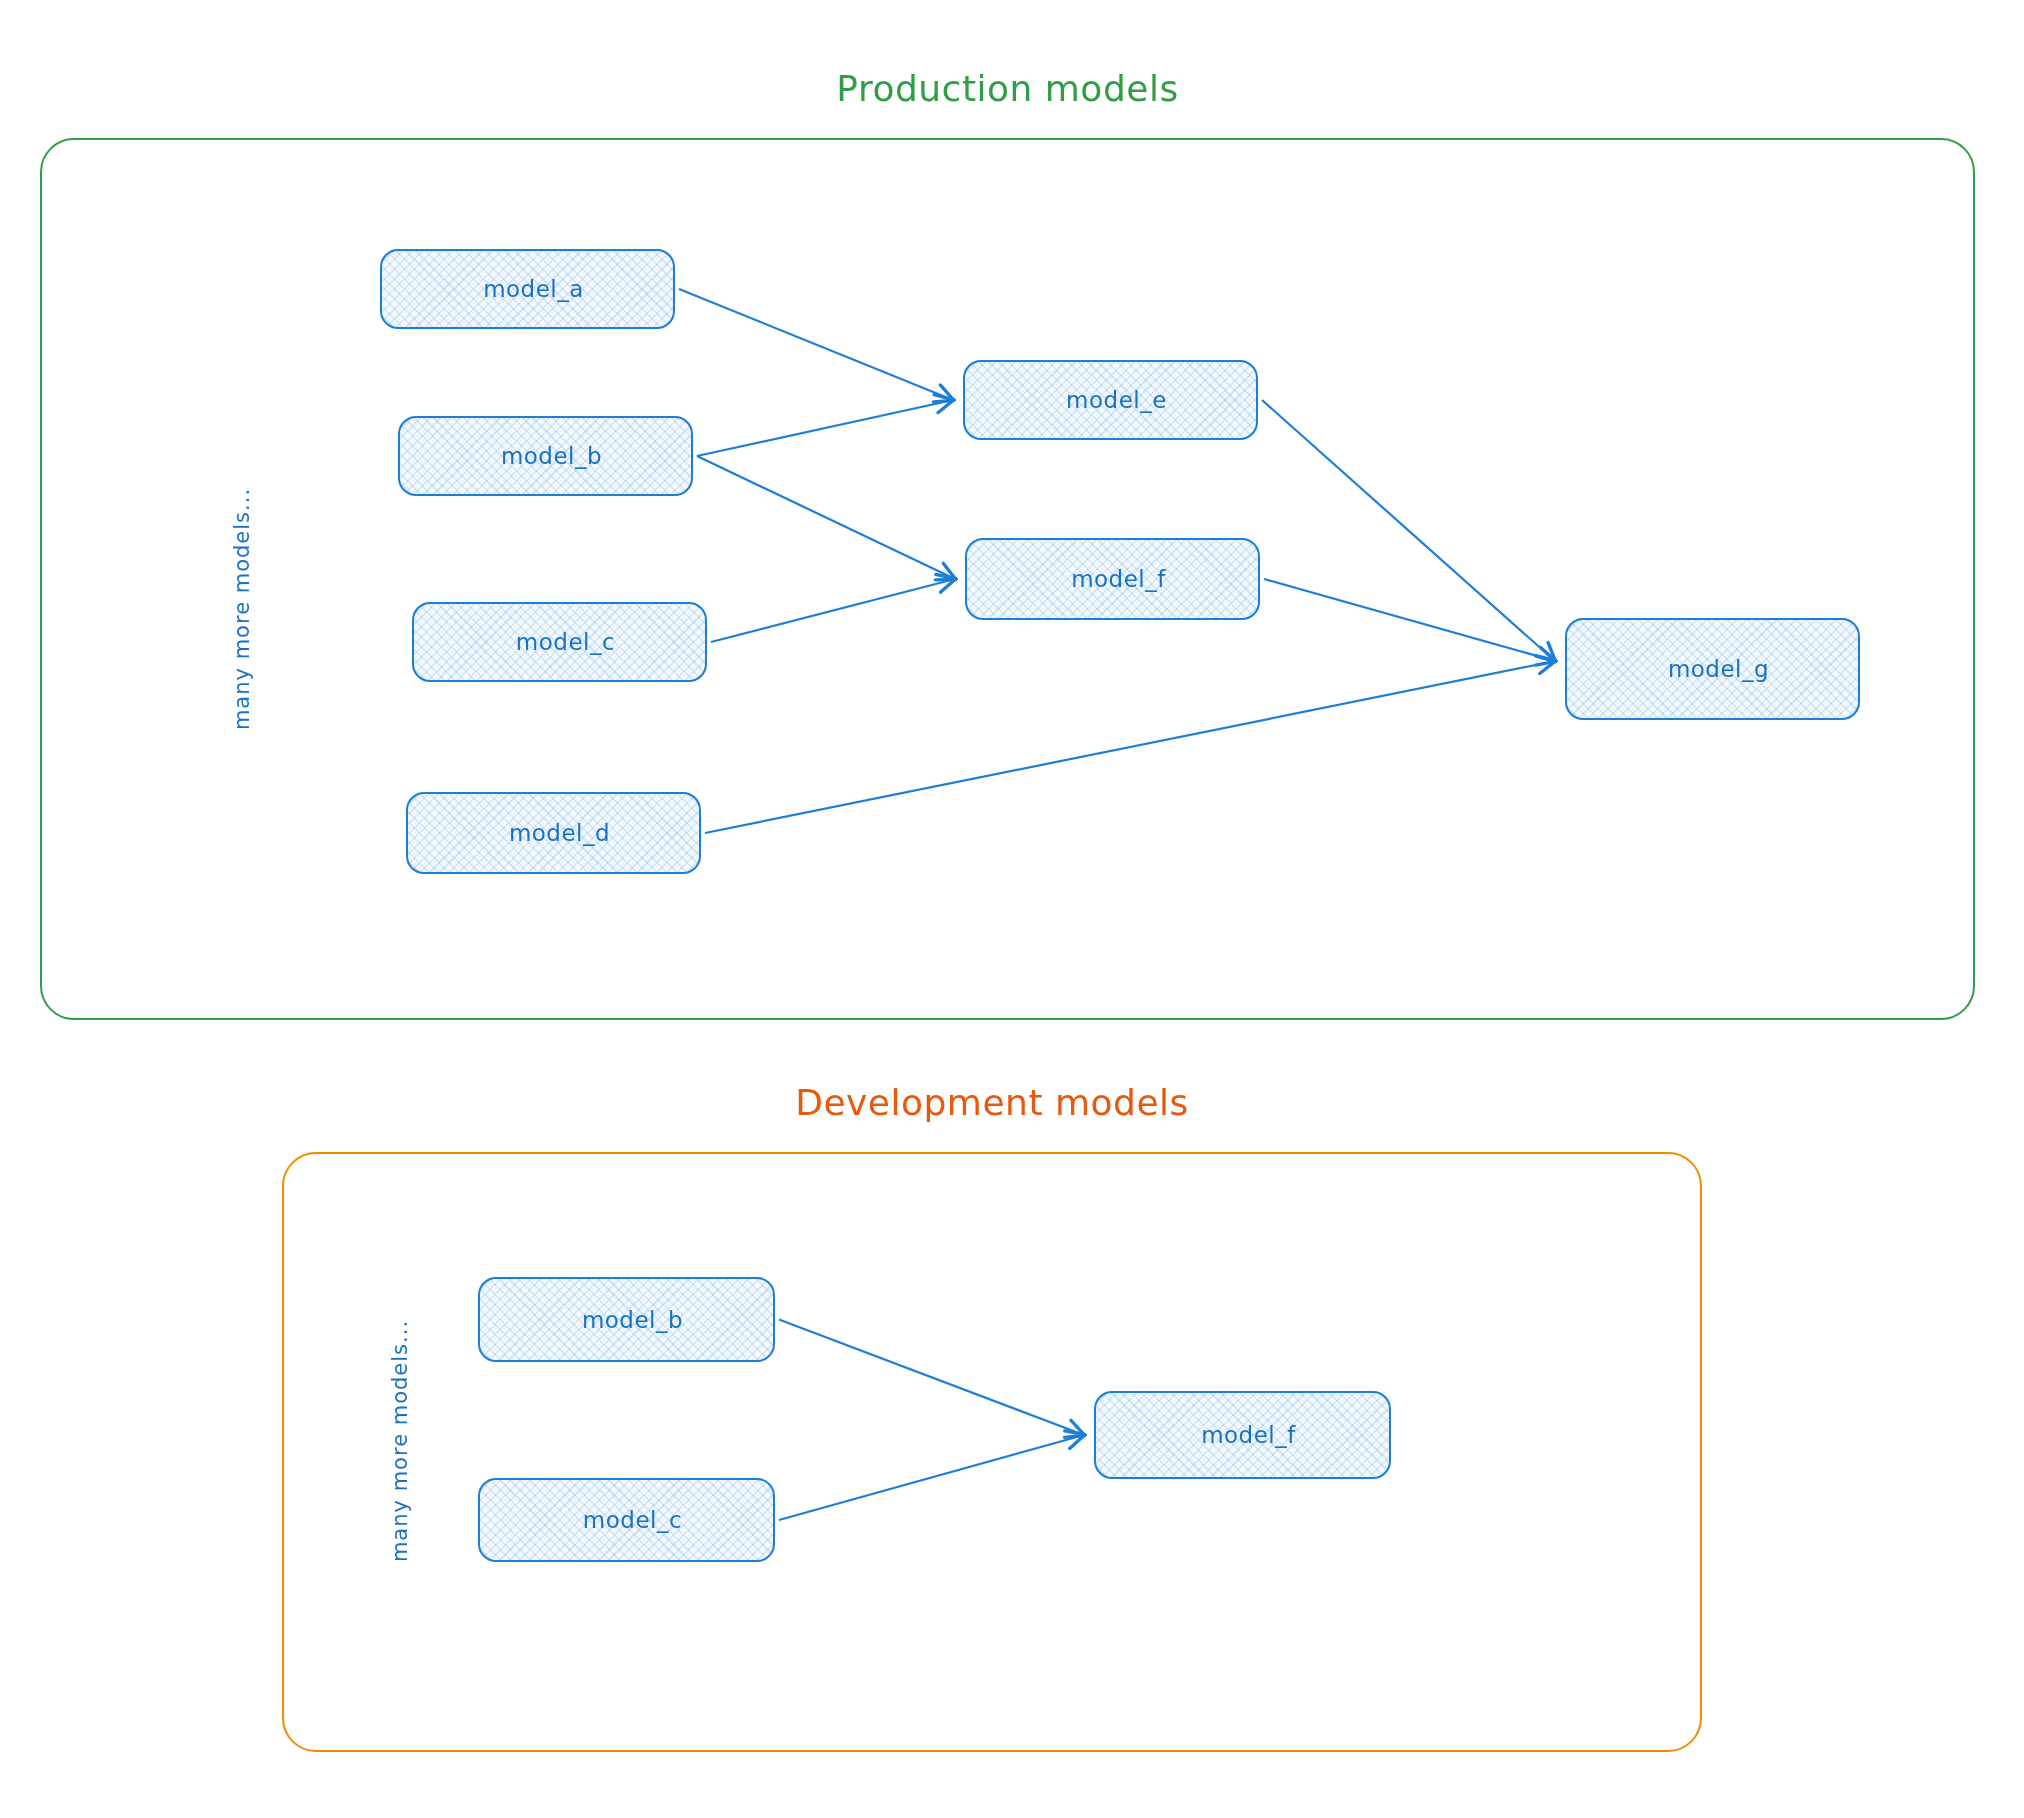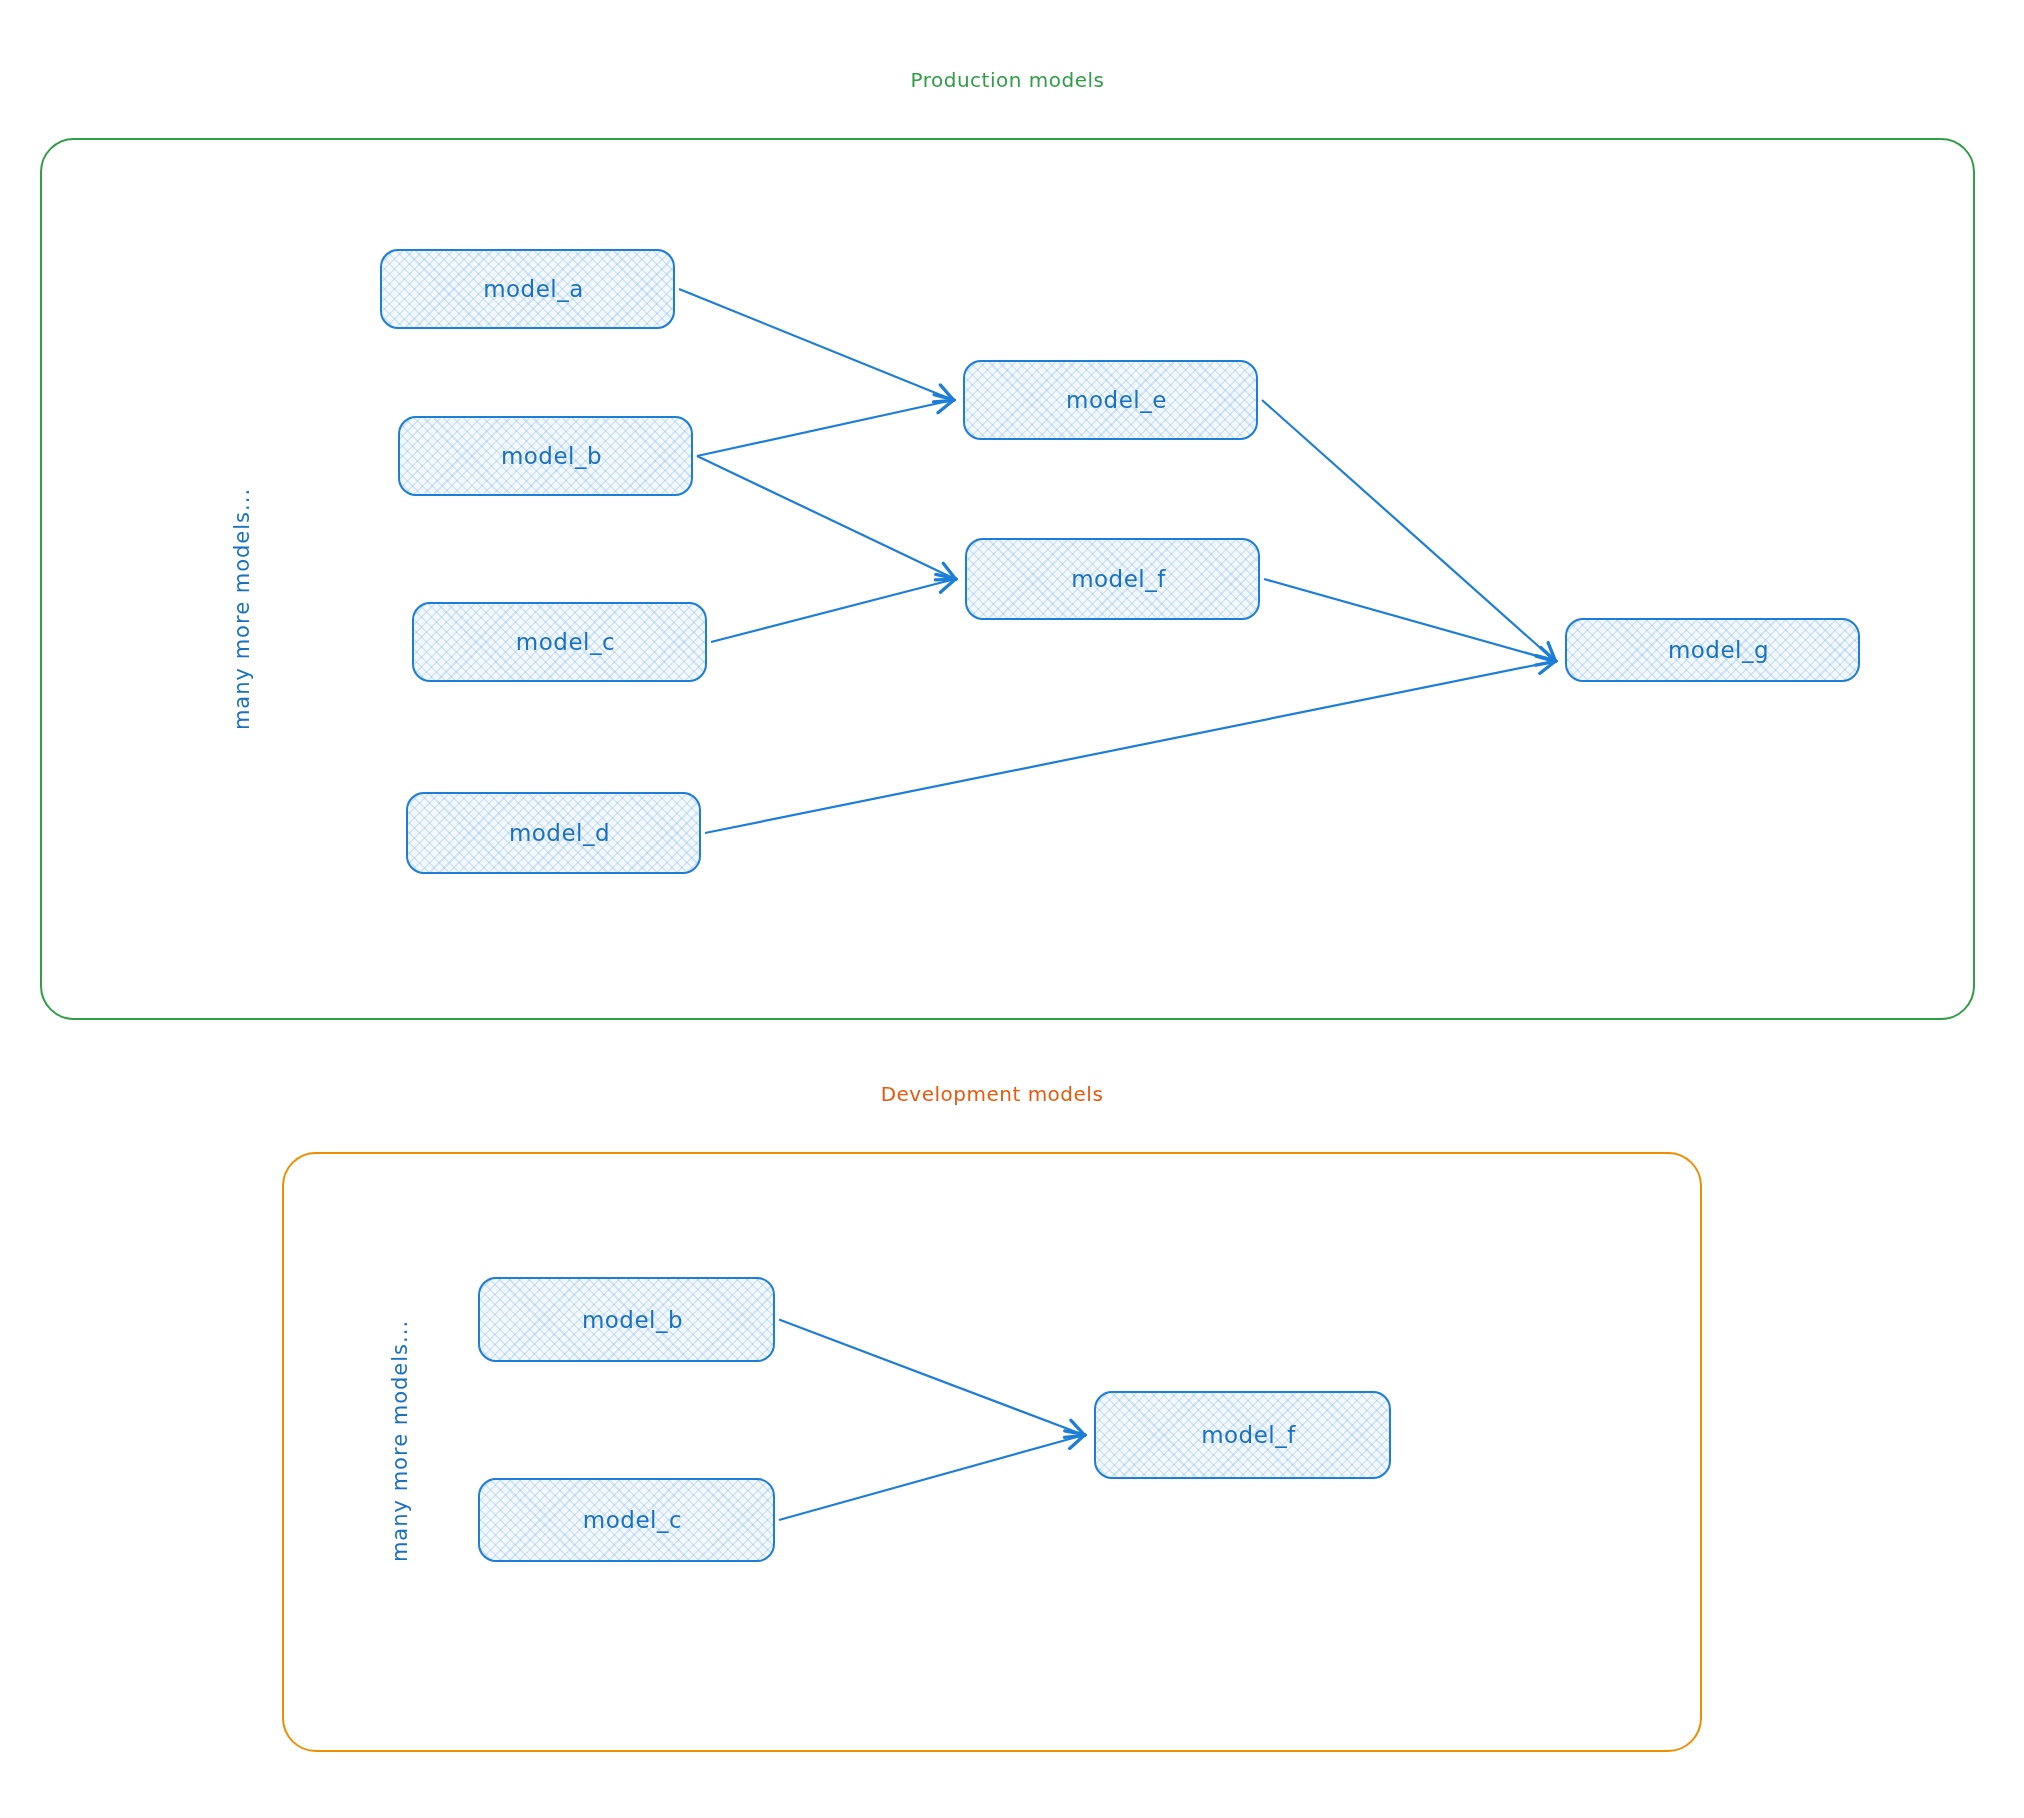--- a/index.html
+++ b/index.html
@@ -17,21 +17,21 @@
     position: relative;
     width: 2024px;
     height: 1818px;
     background: #ffffff;
     overflow: hidden;
   }
 
   .section-title {
     position: absolute;
     text-align: center;
-    font-size: 20px;
+    font-size: 36px;
     letter-spacing: 0.5px;
   }
   .production-title { left: 40px; top: 68px; width: 1935px; color: var(--green); }
   .development-title { left: 282px; top: 1082px; width: 1420px; color: var(--orange-title); }
 
   .section {
     position: absolute;
     border-radius: 34px;
     background: transparent;
   }
@@ -133,21 +133,21 @@
       </div>
       <div class="node" style="left: 963px; top: 360px; width: 295px; height: 80px;">
         <span>model_e</span>
       </div>
       <div class="node" style="left: 406px; top: 792px; width: 295px; height: 82px;">
         <span>model_d</span>
       </div>
       <div class="node" style="left: 965px; top: 538px; width: 295px; height: 82px;">
         <span>model_f</span>
       </div>
-      <div class="node" style="left: 1565px; top: 618px; width: 295px; height: 64px;">
+      <div class="node" style="left: 1565px; top: 618px; width: 295px; height: 102px;">
         <span>model_g</span>
       </div>
       <div class="node" style="left: 478px; top: 1277px; width: 297px; height: 85px;">
         <span>model_b</span>
       </div>
       <div class="node" style="left: 478px; top: 1478px; width: 297px; height: 84px;">
         <span>model_c</span>
       </div>
       <div class="node" style="left: 1094px; top: 1391px; width: 297px; height: 88px;">
         <span>model_f</span>

